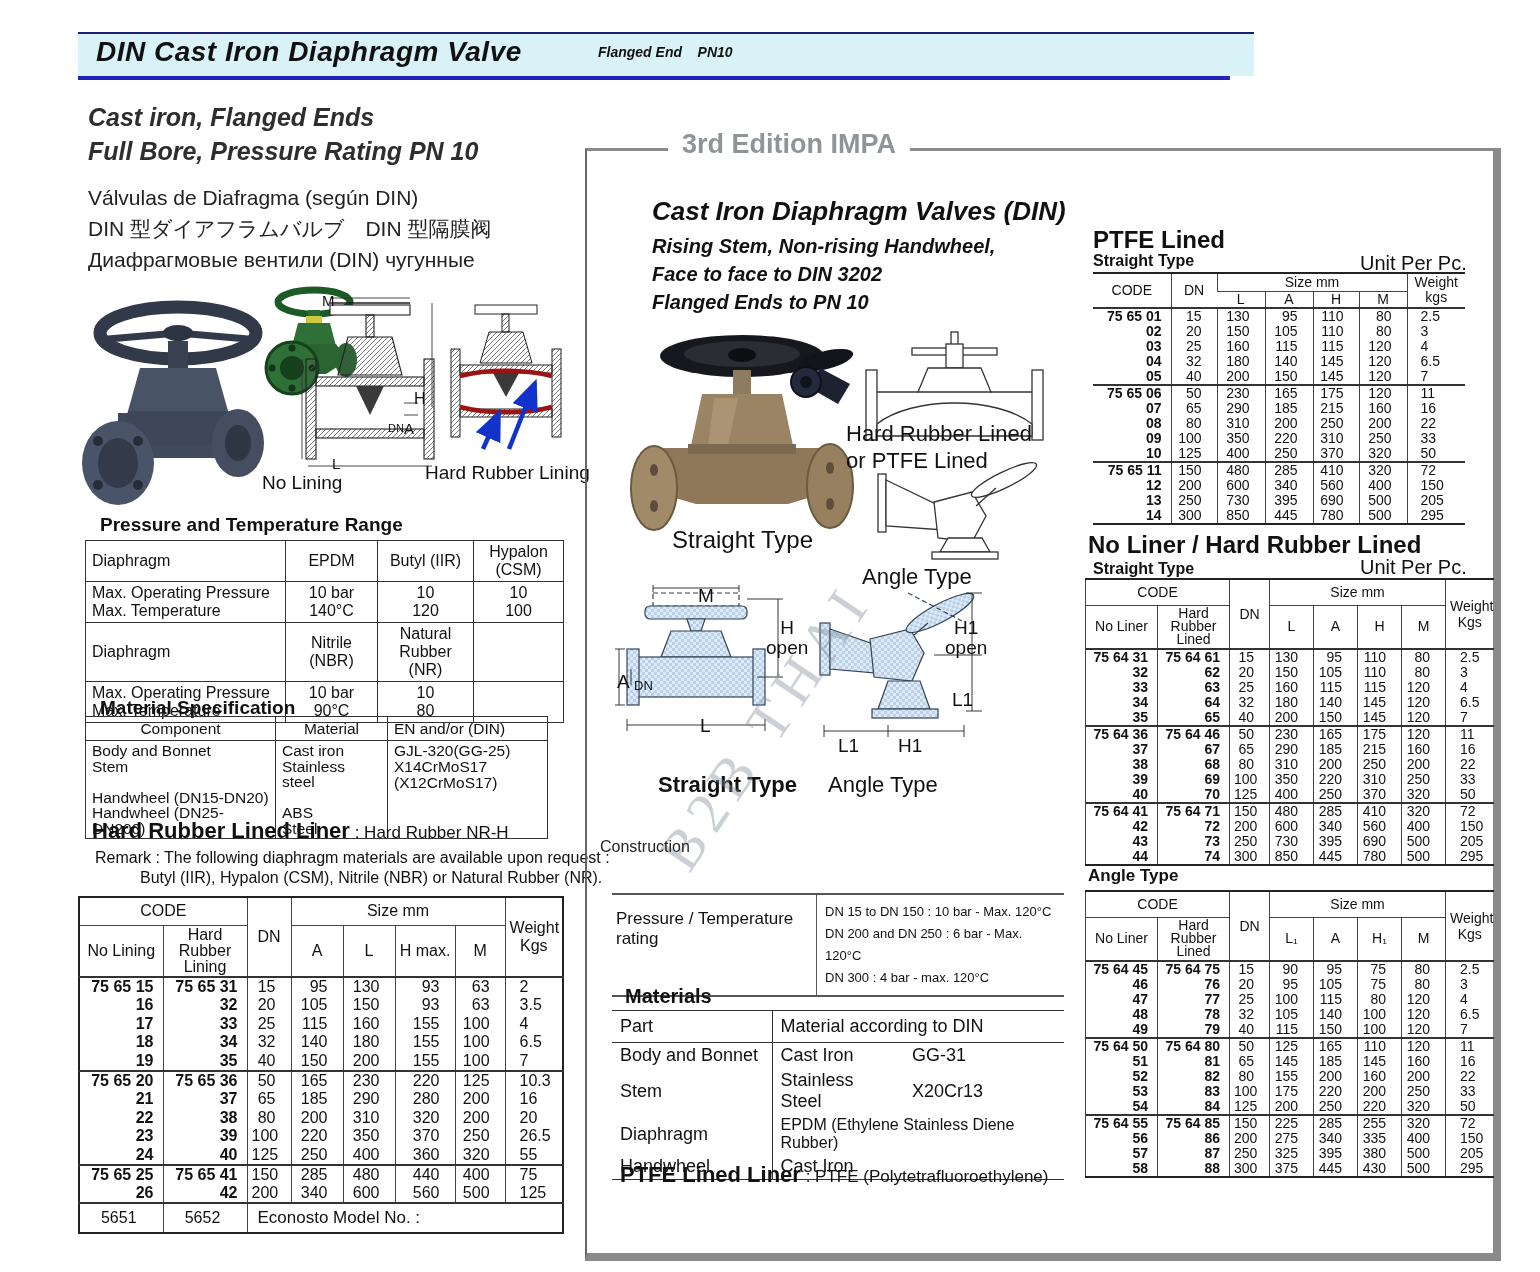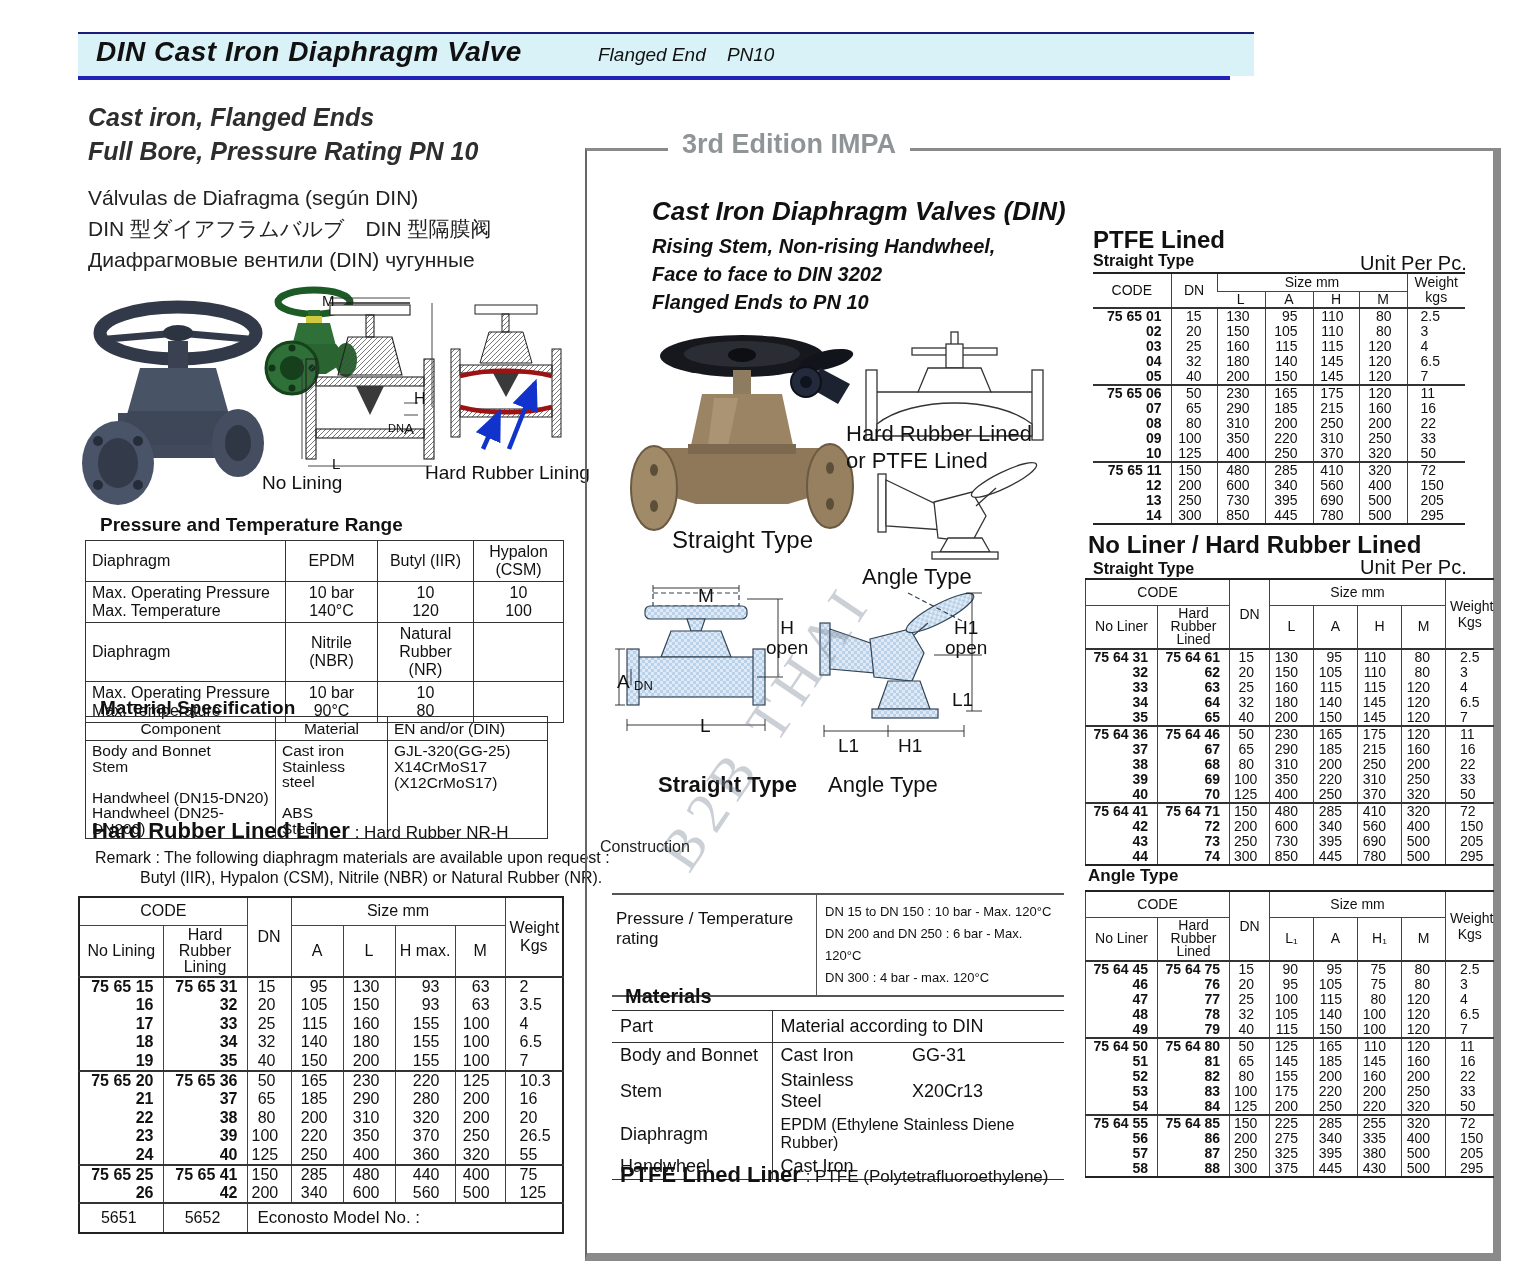--- a/index.html
+++ b/index.html
@@ -3,21 +3,21 @@
 <meta charset="utf-8">
 <style>
   html,body{margin:0;padding:0;background:#fff;}
   #page{position:relative;width:1532px;height:1272px;background:#fff;overflow:hidden;
         font-family:"Liberation Sans","DejaVu Sans",sans-serif;color:#111;}
   .abs{position:absolute;}
   .pre{white-space:pre-line;}
   
   #band{left:78px;top:32px;width:1176px;height:42px;background:#d9f2f8;border-top:2px solid #1b1b7a;}
   #band-title{left:96px;top:36px;font-size:28px;font-weight:bold;font-style:italic;letter-spacing:.5px;}
-  #band-sub{left:598px;top:44px;font-size:19px;font-weight:normal;font-style:italic;}
+  #band-sub{left:598px;top:44px;font-size:14px;font-weight:bold;font-style:italic;}
   #band-rule{left:78px;top:76px;width:1152px;height:4px;background:#2222bb;}
   
   #l-head{left:88px;top:100px;font-size:25px;font-weight:bold;font-style:italic;color:#2e2e2e;line-height:34px;}
   #l-langs{left:88px;top:182px;font-size:21px;line-height:31px;color:#222;}
   .sect-title{font-size:19px;font-weight:bold;color:#111;}
   
   table{border-collapse:collapse;table-layout:fixed;}
   .lt{font-size:16px;color:#111;}
   .lt th,.lt td{border:1px solid #333;padding:2px 6px;vertical-align:middle;}
   .lt td.c{text-align:center;}

